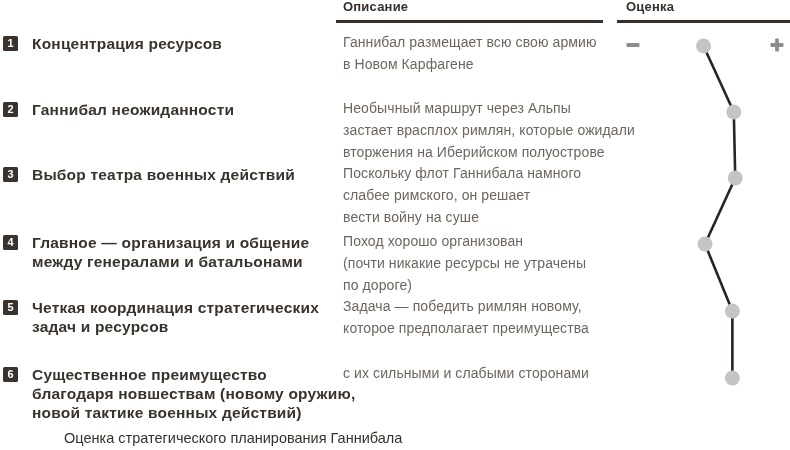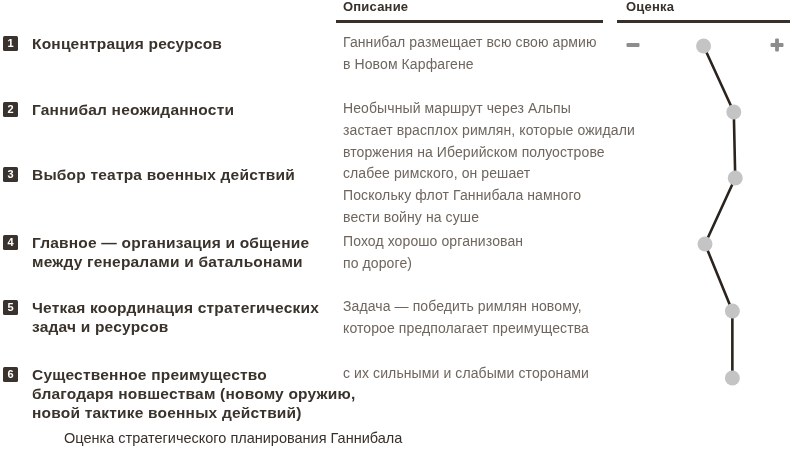--- a/index.html
+++ b/index.html
@@ -68,34 +68,35 @@
       <span>вторжения на Иберийском полуострове</span>
     </div>
   </div>
 
   <div class="row" style="top:167px">
     <div class="num">3</div>
     <div class="title">
       <span>Выбор театра военных действий</span>
     </div>
     <div class="desc">
+      <span>Поскольку флот Ганнибала намного</span>
       <span>слабее римского, он решает</span>
-      <span>Поскольку флот Ганнибала намного</span>
       <span>вести войну на суше</span>
     </div>
   </div>
 
   <div class="row" style="top:235px">
     <div class="num">4</div>
     <div class="title">
       <span>Главное — организация и общение</span>
       <span>между генералами и батальонами</span>
     </div>
     <div class="desc">
       <span>Поход хорошо организован</span>
+      <span>(почти никакие ресурсы не утрачены</span>
       <span>по дороге)</span>
     </div>
   </div>
 
   <div class="row" style="top:300px">
     <div class="num">5</div>
     <div class="title">
       <span>Четкая координация стратегических</span>
       <span>задач и ресурсов</span>
     </div>

